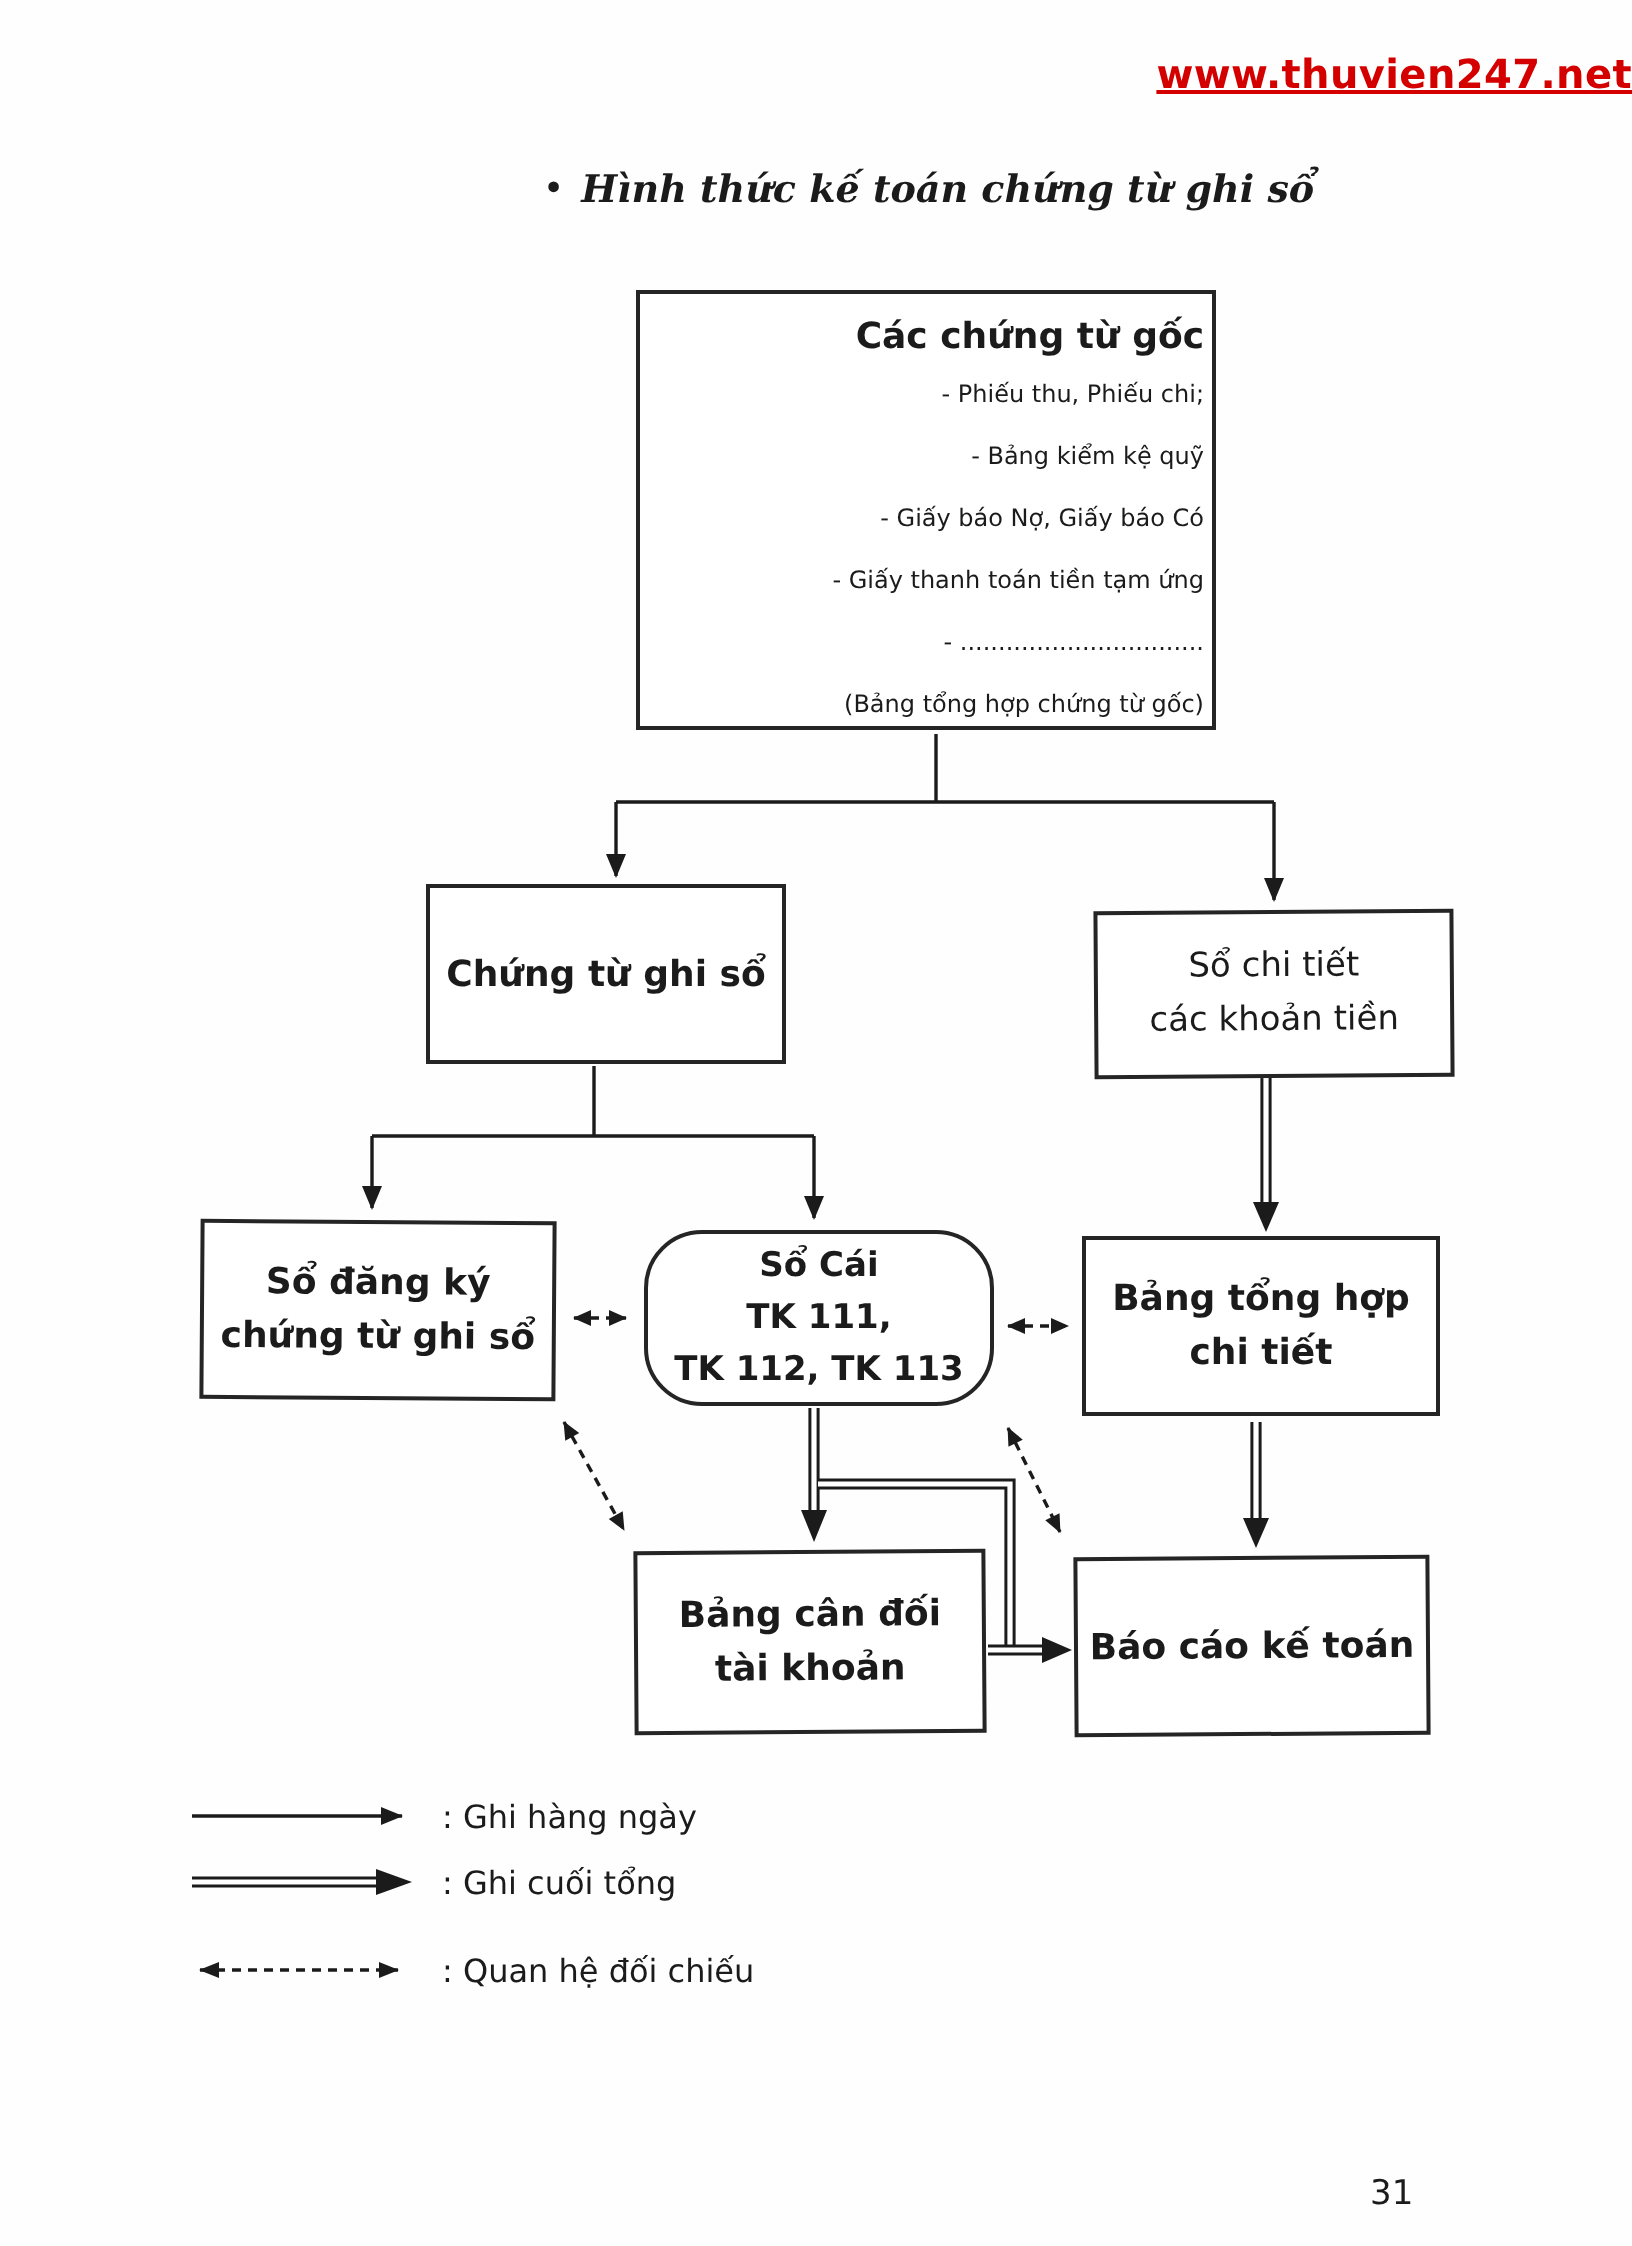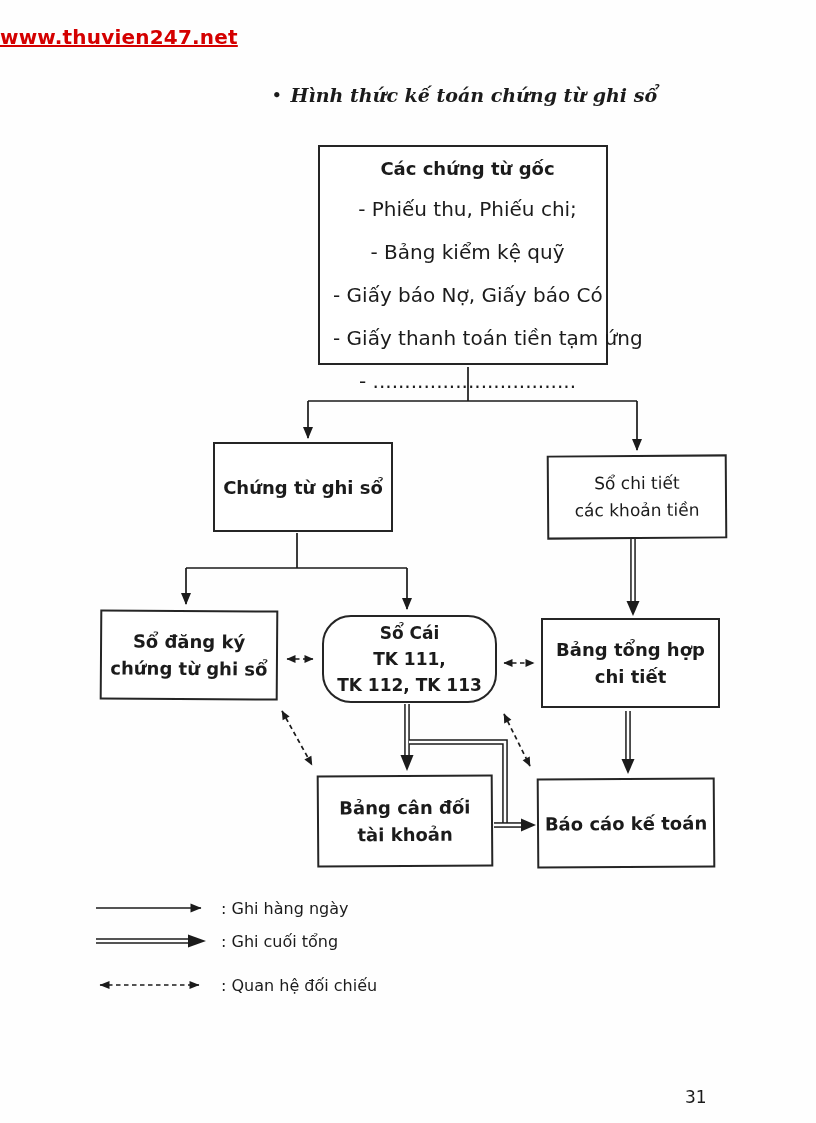--- a/index.html
+++ b/index.html
@@ -3,21 +3,21 @@
 <meta charset="utf-8">
 <style>
   html,body{margin:0;padding:0;background:#e8e8e8;}
   .page{
     position:relative;width:816px;height:1123px;margin:0 auto;
     background:#fefefe;overflow:hidden;
     font-family:"DejaVu Sans","Liberation Sans",sans-serif;
     color:#1b1b1b;
   }
   .site-link{
-    position:absolute;top:25px;left:0;right:0;text-align:left;
+    position:absolute;top:25px;left:0;right:0;text-align:right;
     font-size:20px;font-weight:bold;letter-spacing:0.2px;
     text-decoration:underline;
   }
   .doc-title{
     position:absolute;left:272px;top:84px;
     font-family:"DejaVu Serif","Liberation Serif",serif;
     font-style:italic;font-weight:bold;font-size:19px;white-space:nowrap;
   }
   .doc-title .bullet{font-style:normal;margin-right:9px;font-size:15px;vertical-align:2px;}
   svg.flow{position:absolute;left:0;top:0;pointer-events:none;}
@@ -28,24 +28,24 @@
   .head{fill:#1b1b1b;stroke:none;}
   .box{
     position:absolute;box-sizing:border-box;border:2px solid #252525;
     background:#fff;display:flex;flex-direction:column;
     align-items:center;justify-content:center;text-align:center;
     font-weight:bold;font-size:17px;line-height:27px;white-space:pre-line;
   }
   .box.plain{font-weight:normal;}
   .source-box{
     position:absolute;box-sizing:border-box;border:2px solid #252525;
-    background:#fff;padding:8px 4px 4px 13px;text-align:center;
+    background:#fff;padding:8px 4px 4px 13px;text-align:right;
   }
   .src-title{font-size:18px;font-weight:bold;line-height:27px;}
-  .src-line{font-size:20px;line-height:31px;white-space:nowrap;margin-top:12px;}
+  .src-line{font-size:12px;line-height:31px;white-space:nowrap;}
   .legend-row{position:absolute;left:93px;display:flex;align-items:center;gap:13px;height:18px;justify-content:space-between;}
   .legend-row .lbl{font-size:16px;white-space:nowrap;}
   .legend-row svg{display:block;}
   .page-number{position:absolute;left:685px;top:1052px;font-size:17px;margin-top:35px;}
   .r-neg{transform:rotate(-0.4deg);}
   .r-pos{transform:rotate(0.4deg);}
 </style>
 </head>
 <body>
 
@@ -118,20 +118,21 @@
     </g>
   </svg>
 
   <div class="source-box" style="left:318px;top:145px;width:290px;height:220px;">
     <div class="src-title">Các chứng từ gốc</div>
     <div class="src-line">- Phiếu thu, Phiếu chi;</div>
     <div class="src-line">- Bảng kiểm kệ quỹ</div>
     <div class="src-line">- Giấy báo Nợ, Giấy báo Có</div>
     <div class="src-line">- Giấy thanh toán tiền tạm ứng</div>
     <div class="src-line">- ................................</div>
+    <div class="src-line">(Bảng tổng hợp chứng từ gốc)</div>
   </div>
 
   <div class="box" style="left:213px;top:442px;width:180px;height:90px;font-size:18px;">Chứng từ ghi sổ</div>
 
   <div class="box plain r-neg" style="left:547px;top:455px;width:180px;height:84px;">Sổ chi tiết
 các khoản tiền</div>
 
   <div class="box r-pos" style="left:100px;top:610px;width:178px;height:90px;font-size:18px;">Sổ đăng ký
 chứng từ ghi sổ</div>
 

